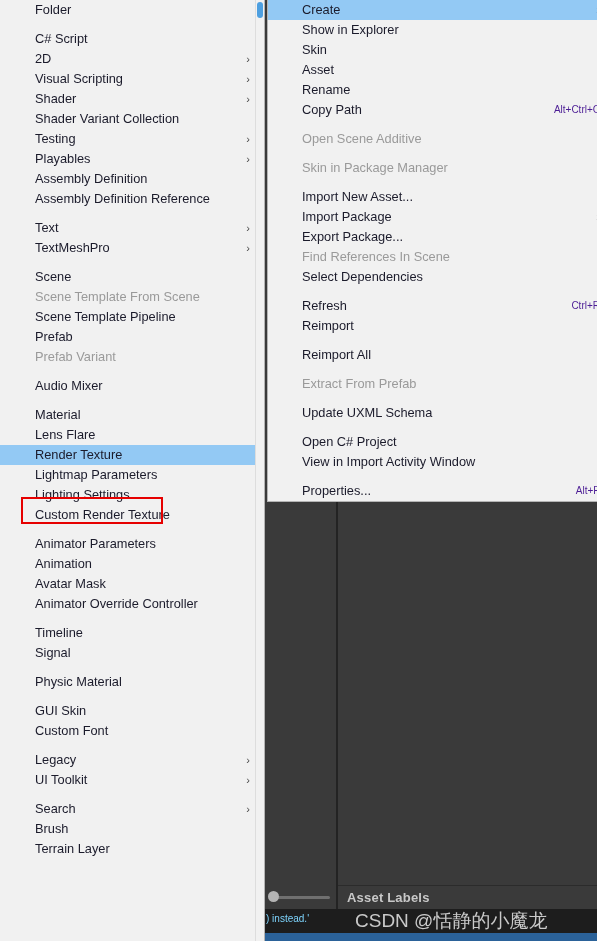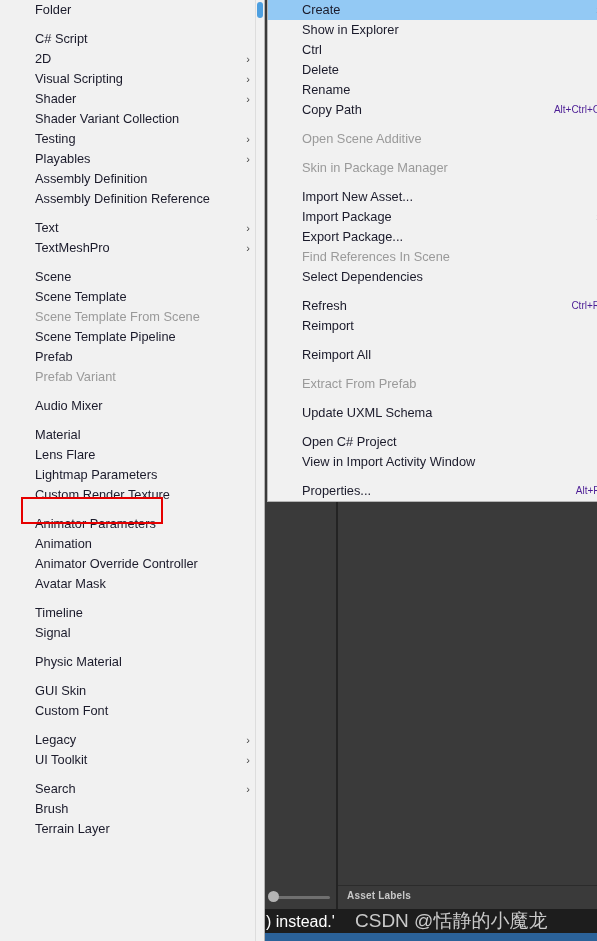--- a/index.html
+++ b/index.html
@@ -15,29 +15,29 @@
   #unity-left-strip{position:absolute;left:265px;top:0;width:71px;height:918px;background:#3a3a3a;}
   #unity-right-strip{position:absolute;left:338px;top:0;width:259px;height:918px;background:#3a3a3a;}
 
   
   #asset-labels-bar{
     position:absolute;left:338px;top:885px;width:259px;height:24px;
     background:#3a3a3a;border-top:1px solid #2b2b2b;
   }
   #asset-labels-text{
     position:absolute;left:347px;top:890px;
-    font-size:10px;color:#c8c8c8;font-weight:bold;letter-spacing:.2px;
+    font-size:13px;color:#c8c8c8;font-weight:bold;letter-spacing:.2px;
   }
   
   #zoom-slider{position:absolute;left:272px;top:896px;width:58px;height:3px;background:#6f6f6f;border-radius:2px;}
   #zoom-slider-knob{position:absolute;left:268px;top:891px;width:11px;height:11px;border-radius:50%;background:#b3b3b3;}
 
   
   #console-strip{position:absolute;left:265px;top:909px;width:332px;height:24px;background:#1d1d1d;}
-  #console-message{position:absolute;left:266px;top:913px;font-size:16px;color:#ffffff;white-space:nowrap;}
+  #console-message{position:absolute;left:266px;top:913px;font-size:10px;color:#7dd3fc;white-space:nowrap;}
   #watermark{
     position:absolute;left:355px;top:909px;width:242px;height:24px;
     font-size:19px;color:#d8d8d8;line-height:24px;text-align:left;white-space:nowrap;opacity:.92;
   }
   #bottom-blue-bar{position:absolute;left:265px;top:933px;width:332px;height:8px;background:#2b6299;}
   #bottom-left-gray{position:absolute;left:0px;top:933px;width:265px;height:8px;background:#ededed;}
 
   
   .menu{
     position:absolute;
@@ -127,24 +127,24 @@
 
 <div class="menu" id="context-menu">
     <div class="menu-item selected">
       <span class="label">Create</span>
       <span class="arrow">›</span>
     </div>
     <div class="menu-item">
       <span class="label">Show in Explorer</span>
     </div>
     <div class="menu-item">
-      <span class="label">Ctrl</span>
-    </div>
-    <div class="menu-item">
-      <span class="label">Delete</span>
+      <span class="label">Skin</span>
+    </div>
+    <div class="menu-item">
+      <span class="label">Asset</span>
     </div>
     <div class="menu-item">
       <span class="label">Rename</span>
     </div>
     <div class="menu-item has-shortcut">
       <span class="label">Copy Path</span>
       <span class="shortcut">Alt+Ctrl+C</span>
     </div>
     <div class="sep-wrap">
       <div class="separator"></div>
@@ -272,23 +272,20 @@
     <div class="menu-item">
       <span class="label">TextMeshPro</span>
       <span class="arrow">›</span>
     </div>
     <div class="sep-wrap">
       <div class="separator"></div>
     </div>
     <div class="menu-item">
       <span class="label">Scene</span>
     </div>
-    <div class="menu-item">
-      <span class="label">Scene Template</span>
-    </div>
     <div class="menu-item disabled">
       <span class="label">Scene Template From Scene</span>
     </div>
     <div class="menu-item">
       <span class="label">Scene Template Pipeline</span>
     </div>
     <div class="menu-item">
       <span class="label">Prefab</span>
     </div>
     <div class="menu-item disabled">
@@ -302,40 +299,46 @@
     </div>
     <div class="sep-wrap">
       <div class="separator"></div>
     </div>
     <div class="menu-item">
       <span class="label">Material</span>
     </div>
     <div class="menu-item">
       <span class="label">Lens Flare</span>
     </div>
+    <div class="menu-item selected">
+      <span class="label">Render Texture</span>
+    </div>
     <div class="menu-item">
       <span class="label">Lightmap Parameters</span>
     </div>
     <div class="menu-item">
+      <span class="label">Lighting Settings</span>
+    </div>
+    <div class="menu-item">
       <span class="label">Custom Render Texture</span>
     </div>
     <div class="sep-wrap">
       <div class="separator"></div>
     </div>
     <div class="menu-item">
       <span class="label">Animator Parameters</span>
     </div>
     <div class="menu-item">
       <span class="label">Animation</span>
     </div>
     <div class="menu-item">
+      <span class="label">Avatar Mask</span>
+    </div>
+    <div class="menu-item">
       <span class="label">Animator Override Controller</span>
-    </div>
-    <div class="menu-item">
-      <span class="label">Avatar Mask</span>
     </div>
     <div class="sep-wrap">
       <div class="separator"></div>
     </div>
     <div class="menu-item">
       <span class="label">Timeline</span>
     </div>
     <div class="menu-item">
       <span class="label">Signal</span>
     </div>

